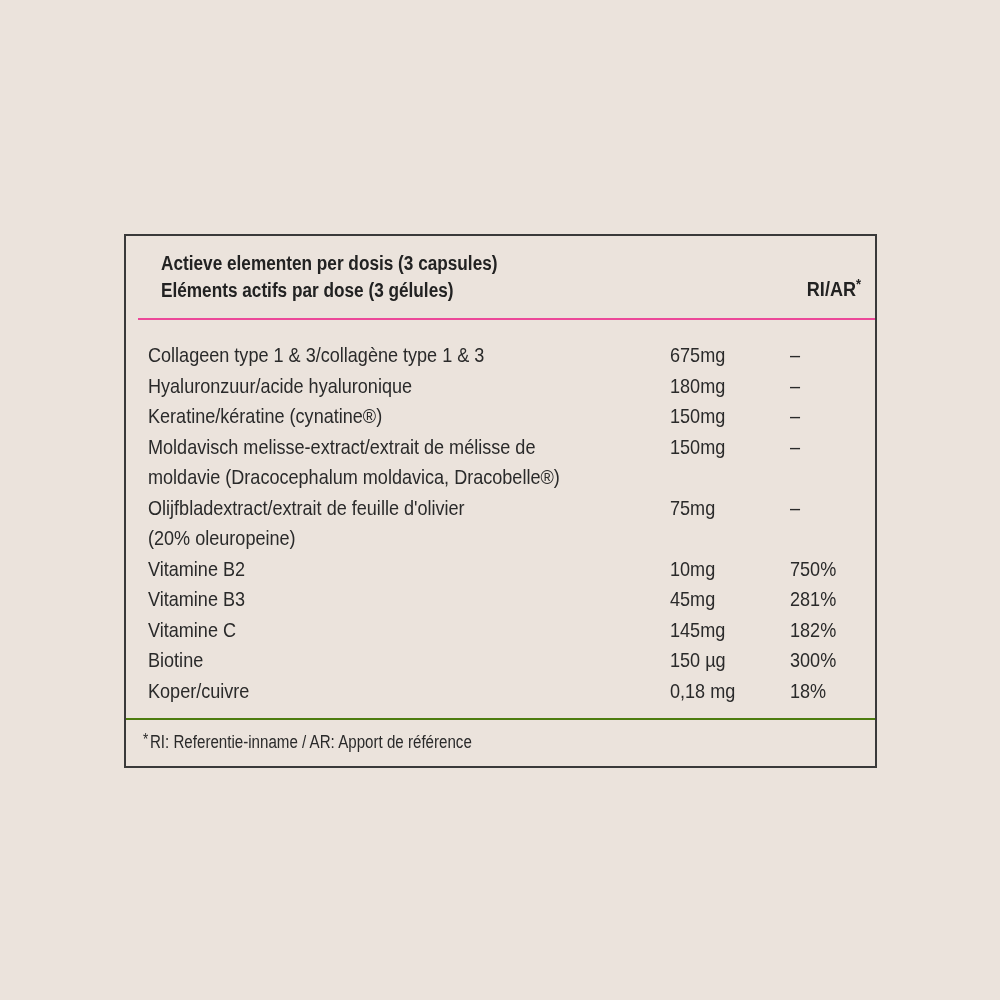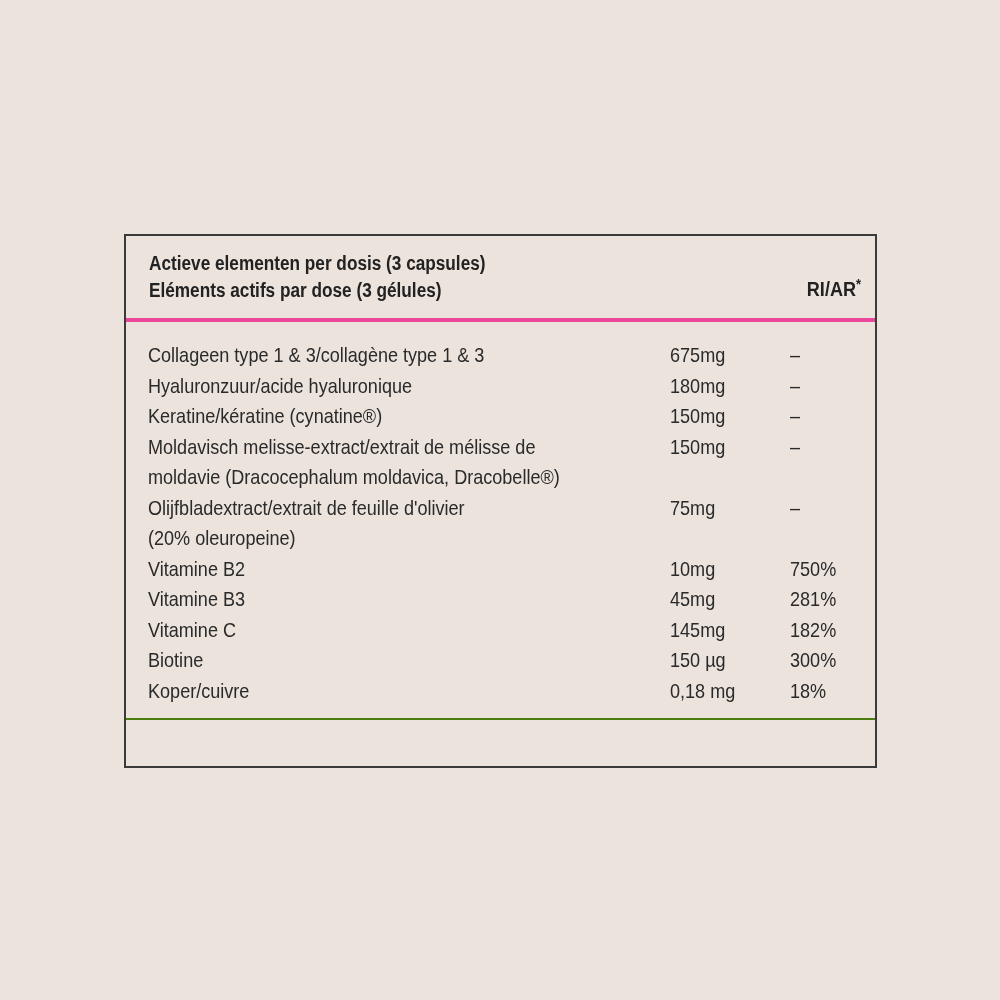--- a/index.html
+++ b/index.html
@@ -12,22 +12,22 @@
     color: #2a2a2a;
   }
   .panel {
     position: absolute;
     left: 124px; top: 234px;
     width: 749px; height: 530px;
     border: 2px solid #3a3a3a;
     box-sizing: content-box;
   }
   .header {
-    position: absolute; left: 0; top: 0; right: 0; height: 82px;
-    border-bottom: 4px solid #ec4899;
+    position: absolute; left: 12px; top: 0; right: 0; height: 82px;
+    border-bottom: 2px solid #ec4899;
   }
   .h-line {
     position: absolute; left: 23px;
     font-weight: bold; font-size: 20px;
     transform: scaleX(0.86); transform-origin: left center;
     color: #222;
     white-space: nowrap;
   }
   .h-line.l1 { top: 16px; }
   .h-line.l2 { top: 43px; }
@@ -127,13 +127,16 @@
       <div class="cell c-amt">150 µg</div>
       <div class="cell c-ri">300%</div>
     </div>
     <div class="row" style="top:355.5px">
       <div class="cell c-name">Koper/cuivre</div>
       <div class="cell c-amt">0,18 mg</div>
       <div class="cell c-ri">18%</div>
     </div>
   </div>
 
+  <div class="footer">
+    <div class="foot-text"><span class="ast">*</span><span>RI: Referentie-inname / AR: Apport de référence</span></div>
+  </div>
 </div>
 
 </body></html>

